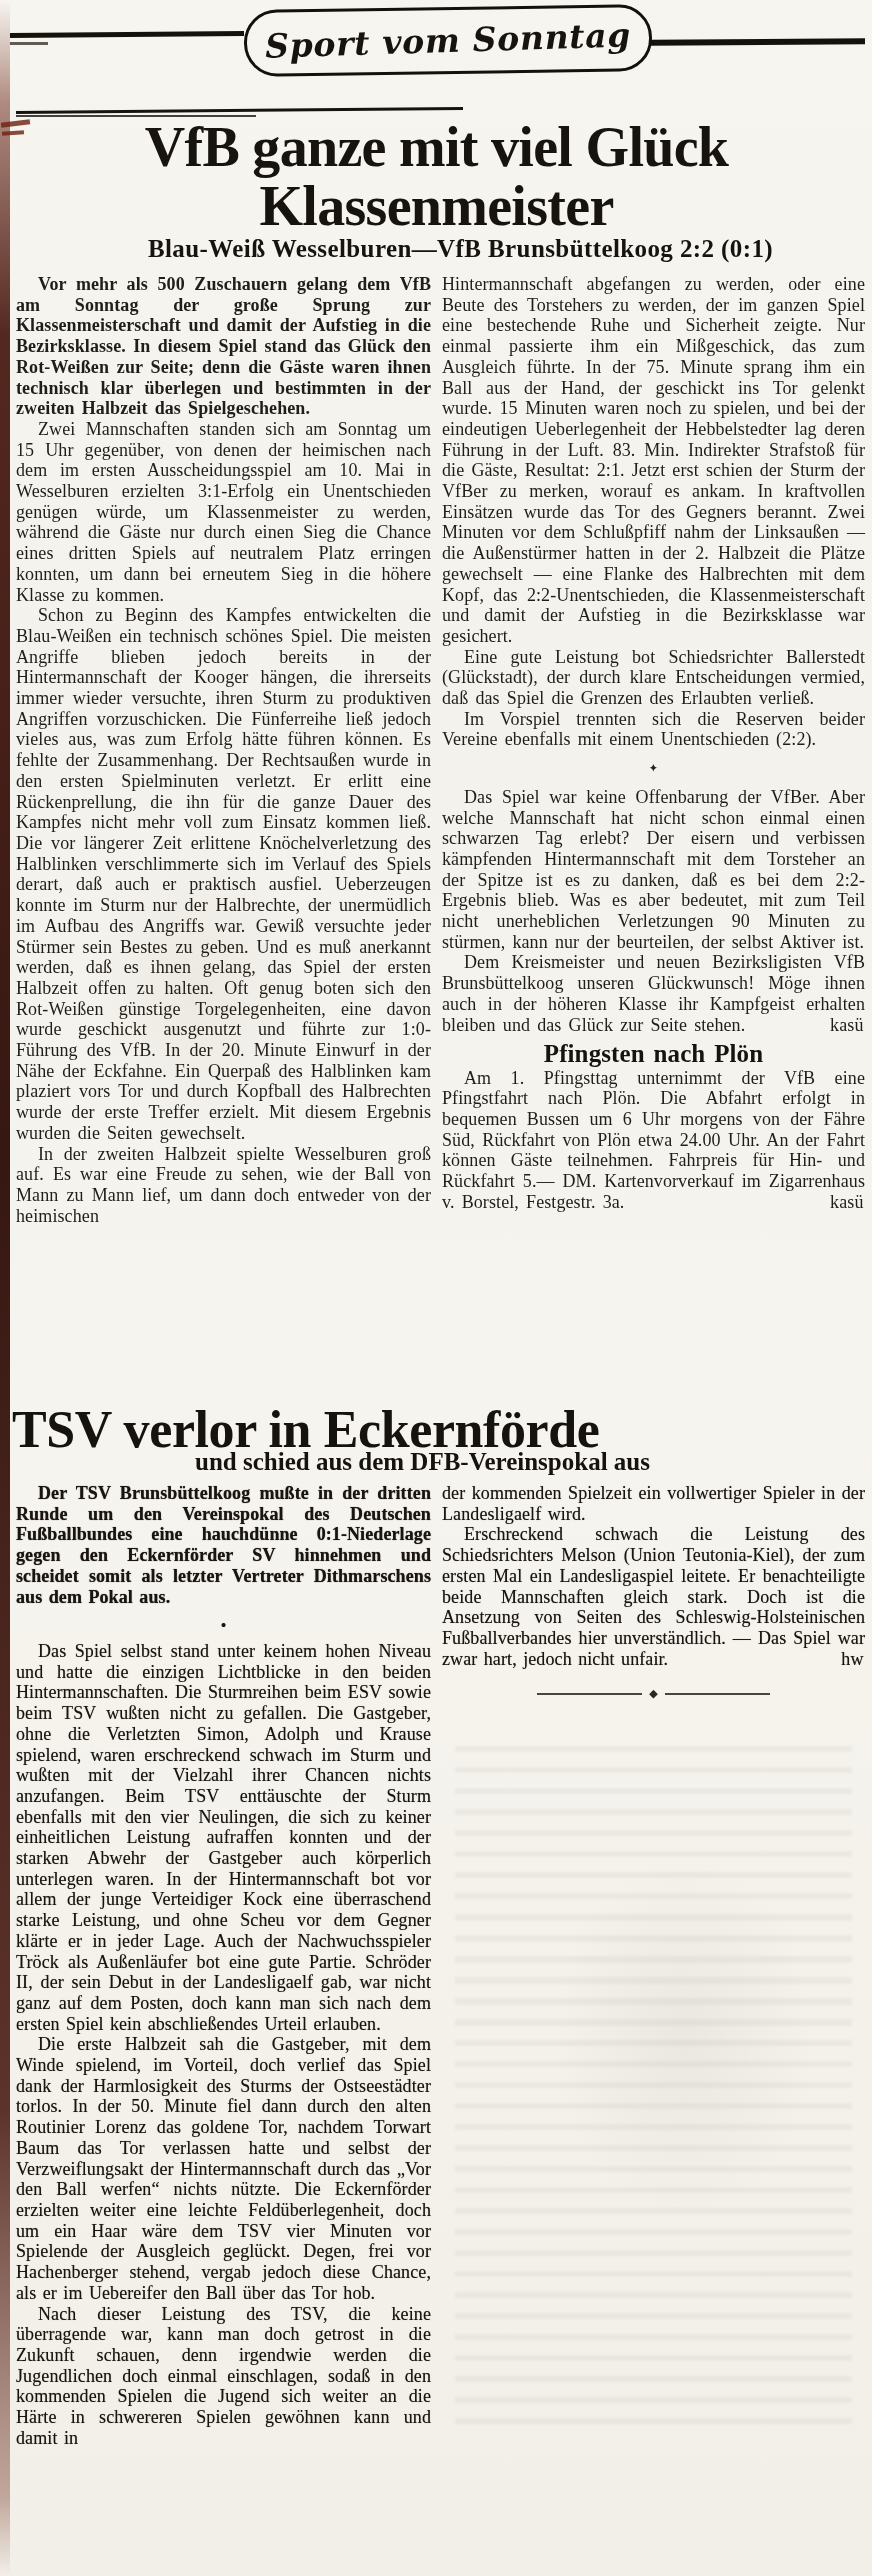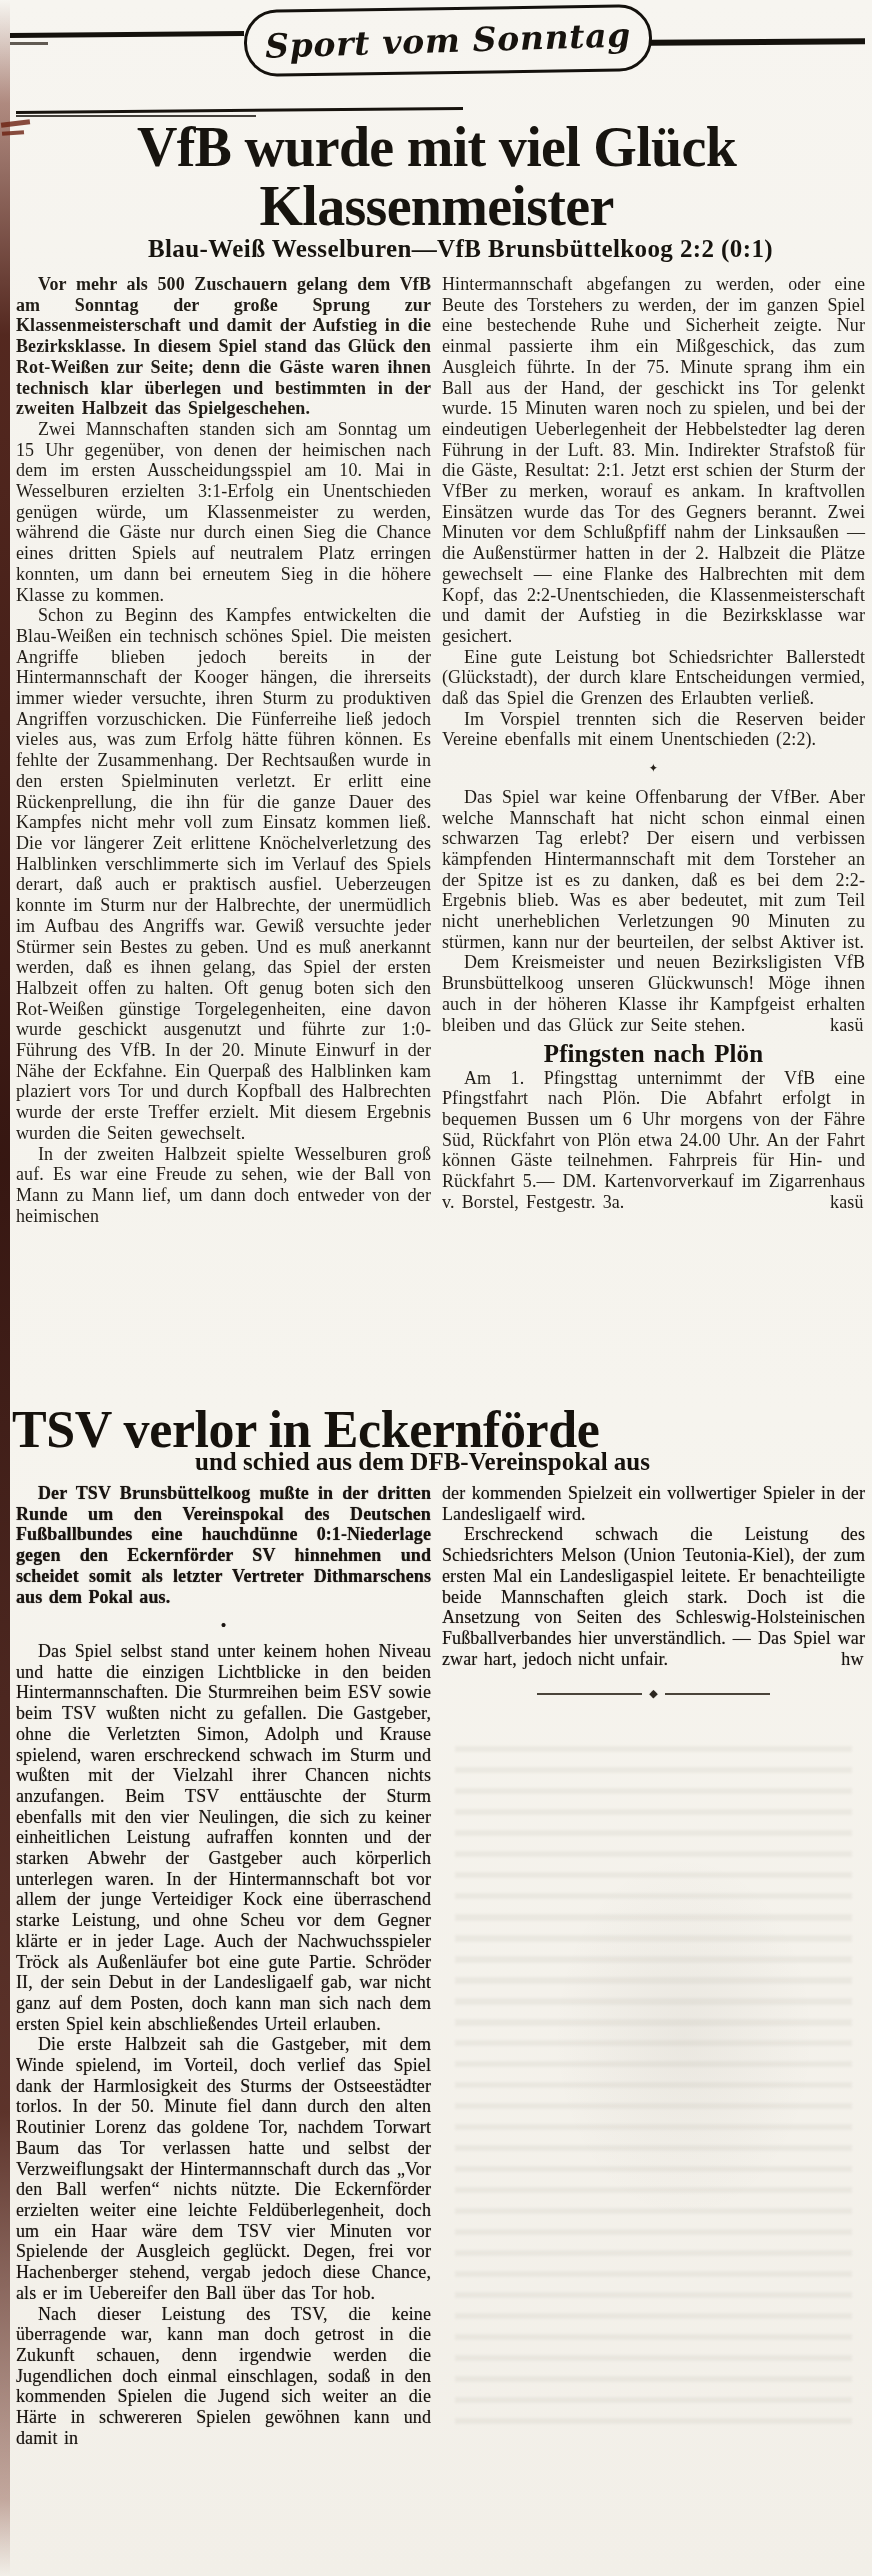--- a/index.html
+++ b/index.html
@@ -73,21 +73,21 @@
 
   <div class="rule-left"></div>
   <div class="rule-dash"></div>
   <div class="plaque">
     <span class="plaque-title">Sport vom Sonntag</span>
   </div>
   <div class="rule-right"></div>
   <div class="u1"></div>
   <div class="u2"></div>
 
-  <h1 class="h1 h1-l1">VfB wurde mit viel Glück</h1>
+  <h1 class="h1 h1-l1">VfB ganze mit viel Glück</h1>
   <h1 class="h1 h1-l2">Klassenmeister</h1>
   <div class="subhead1">Blau-Weiß Wesselburen—VfB Brunsbüttelkoog 2:2 (0:1)</div>
 
   <div class="col a1L">
     <p class="lede">Vor mehr als 500 Zuschauern gelang dem VfB am Sonntag der große Sprung zur Klassenmeisterschaft und damit der Aufstieg in die Bezirksklasse. In diesem Spiel stand das Glück den Rot-Weißen zur Seite; denn die Gäste waren ihnen technisch klar überlegen und bestimmten in der zweiten Halbzeit das Spielgeschehen.</p>
     <p>Zwei Mannschaften standen sich am Sonntag um 15 Uhr gegenüber, von denen der heimischen nach dem im ersten Ausscheidungsspiel am 10. Mai in Wesselburen erzielten 3:1-Erfolg ein Unentschieden genügen würde, um Klassenmeister zu werden, während die Gäste nur durch einen Sieg die Chance eines dritten Spiels auf neutralem Platz erringen konnten, um dann bei erneutem Sieg in die höhere Klasse zu kommen.</p>
     <p>Schon zu Beginn des Kampfes entwickelten die Blau-Weißen ein technisch schönes Spiel. Die meisten Angriffe blieben jedoch bereits in der Hintermannschaft der Kooger hängen, die ihrerseits immer wieder versuchte, ihren Sturm zu produktiven Angriffen vorzuschicken. Die Fünferreihe ließ jedoch vieles aus, was zum Erfolg hätte führen können. Es fehlte der Zusammenhang. Der Rechtsaußen wurde in den ersten Spielminuten verletzt. Er erlitt eine Rückenprellung, die ihn für die ganze Dauer des Kampfes nicht mehr voll zum Einsatz kommen ließ. Die vor längerer Zeit erlittene Knöchelverletzung des Halblinken verschlimmerte sich im Verlauf des Spiels derart, daß auch er praktisch ausfiel. Ueberzeugen konnte im Sturm nur der Halbrechte, der unermüdlich im Aufbau des Angriffs war. Gewiß versuchte jeder Stürmer sein Bestes zu geben. Und es muß anerkannt werden, daß es ihnen gelang, das Spiel der ersten Halbzeit offen zu halten. Oft genug boten sich den Rot-Weißen günstige Torgelegenheiten, eine davon wurde geschickt ausgenutzt und führte zur 1:0-Führung des VfB. In der 20. Minute Einwurf in der Nähe der Eckfahne. Ein Querpaß des Halblinken kam plaziert vors Tor und durch Kopfball des Halbrechten wurde der erste Treffer erzielt. Mit diesem Ergebnis wurden die Seiten gewechselt.</p>
     <p>In der zweiten Halbzeit spielte Wesselburen groß auf. Es war eine Freude zu sehen, wie der Ball von Mann zu Mann lief, um dann doch entweder von der heimischen</p>
   </div>
 

